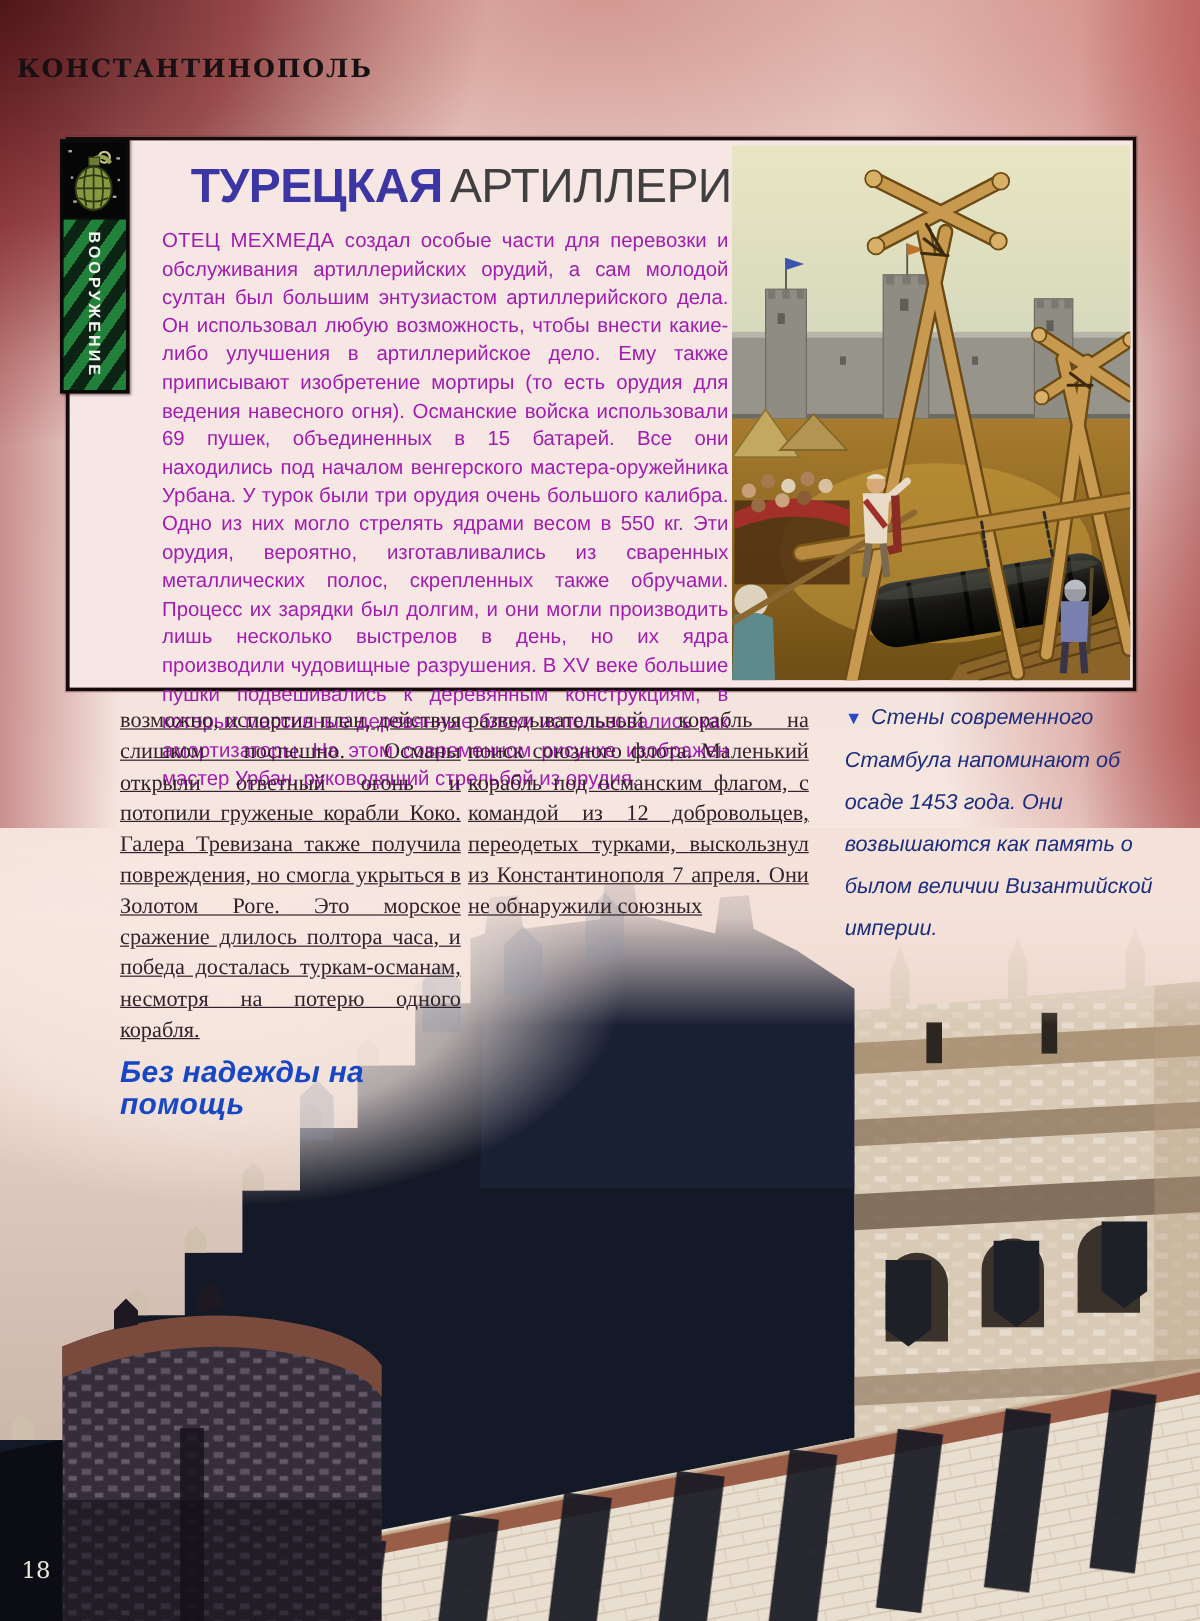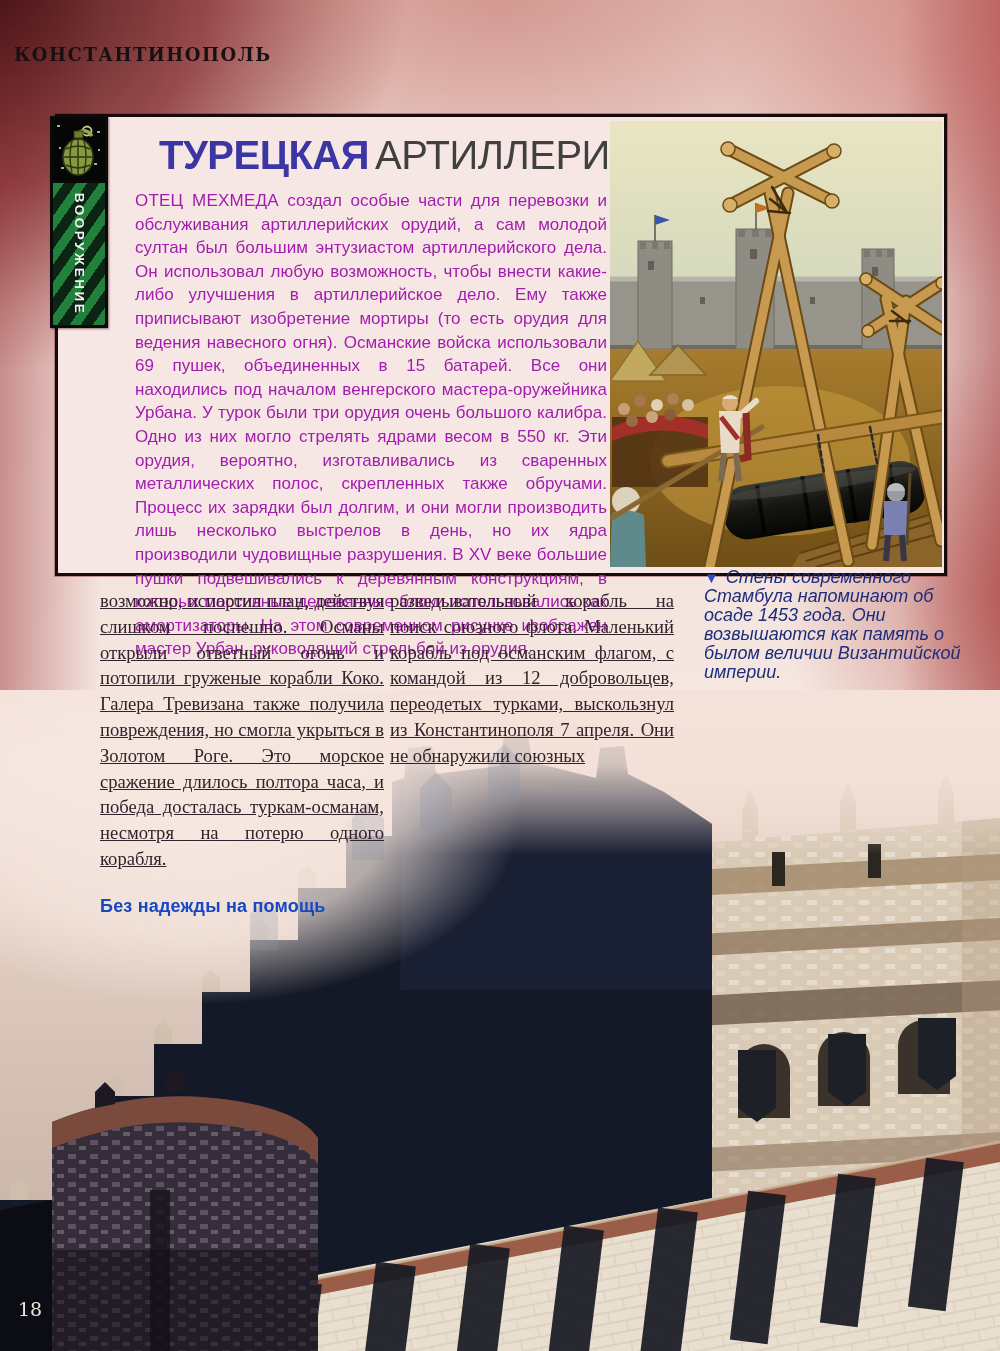--- a/index.html
+++ b/index.html
@@ -6,21 +6,21 @@
   .page{position:relative;width:1000px;height:1351px;overflow:hidden;
     font-family:"Liberation Sans",sans-serif;
     background:
       radial-gradient(55% 38% at -2% -2%, rgba(62,12,16,.96), rgba(122,30,34,.72) 42%, rgba(150,60,60,.28) 66%, rgba(150,60,60,0) 78%),
       radial-gradient(45% 30% at 101% 3%, rgba(196,94,92,.55), rgba(196,94,92,0) 65%),
       radial-gradient(34% 26% at 102% 44%, rgba(172,62,58,.6), rgba(172,62,58,0) 70%),
       radial-gradient(40% 20% at 50% 0%, rgba(188,100,96,.35), rgba(188,100,96,0) 70%),
       linear-gradient(90deg, rgba(148,40,44,.45), rgba(148,40,44,0) 10%, rgba(148,40,44,0) 90%, rgba(148,40,44,.5)),
       linear-gradient(180deg, #dfb5ac 0%, #f2e0da 22%, #f6e7e1 55%, #eed9d2 100%);}
   .hdr{position:absolute;left:14px;top:44px;font-family:"DejaVu Serif","Liberation Serif",serif;
-    font-weight:bold;font-size:18px;letter-spacing:1.5px;color:#181012;}
+    font-weight:bold;font-size:21px;letter-spacing:1.5px;color:#181012;}
   
   .abox{position:absolute;left:55px;top:114px;width:886px;height:456px;background:#f7e7e4;
     border:3px solid #170a0a;box-shadow:0 0 0 1px rgba(90,20,20,.35);}
   .tab{position:absolute;left:-8px;top:-1px;width:58px;height:212px;background:#0a0a0a;
     padding:0;z-index:3;box-shadow:1px 1px 2px rgba(40,0,0,.5);}
   .tab-grenade{position:absolute;left:3px;top:3px;width:52px;height:62px;background:#050505;}
   .tab-stripes{position:absolute;left:3px;top:67px;width:52px;height:142px;
     background:repeating-linear-gradient(125deg,#21803a 0 9px,#0b2413 9px 19px);}
   .tab-label{position:absolute;left:50%;top:50%;transform:translate(-50%,-50%) rotate(90deg);
     white-space:nowrap;color:#f2f2ee;font-weight:bold;font-size:13.5px;letter-spacing:2.5px;}
@@ -30,25 +30,25 @@
   .atitle .tr{font-weight:500;color:#404040;margin-left:6px;}
   .abody{margin:0;font-size:17px;line-height:23.6px;text-align:justify;color:#a21caf;}
   .abody .lead{letter-spacing:.2px;}
   .illus{position:absolute;right:2px;top:4px;width:332px;height:446px;overflow:hidden;}
   
   .col{position:absolute;top:588px;font-family:"Liberation Serif","DejaVu Serif",serif;
     color:#33222b;font-size:18.6px;line-height:25.8px;z-index:2;}
   .col p{margin:0;text-align:justify;text-decoration:underline;}
   .col1{left:100px;width:284px;}
   .col2{left:390px;width:284px;}
-  .subhead{margin:22px 0 4px 0;font-family:"Liberation Sans",sans-serif;font-weight:bold;
-    font-size:18px;color:#1747c4;letter-spacing:.2px;}
+  .subhead{margin:10px 0 4px 0;font-family:"Liberation Sans",sans-serif;font-weight:bold;
+    font-size:25px;color:#1747c4;letter-spacing:.2px;font-style:italic;}
   .narrowp{width:236px;text-align:left !important;}
-  .caption{position:absolute;left:704px;top:568px;width:272px;z-index:2;
-    font-style:italic;font-size:18px;line-height:19px;color:#1d2d7e;font-weight:500;}
+  .caption{position:absolute;left:704px;top:580px;width:272px;z-index:2;
+    font-style:italic;font-size:18px;line-height:35px;color:#1d2d7e;font-weight:500;}
   .caption .tri{font-style:normal;color:#2e46c8;font-size:15px;margin-right:7px;}
   
   .photo{position:absolute;left:0;top:690px;width:1000px;height:661px;z-index:1;}
   .pagenum{position:absolute;left:18px;top:1298px;z-index:4;color:#ece7db;
     font-family:"DejaVu Serif","Liberation Serif",serif;font-size:19px;}
 </style>
 </head>
 <body>
 
 <div class="page">

